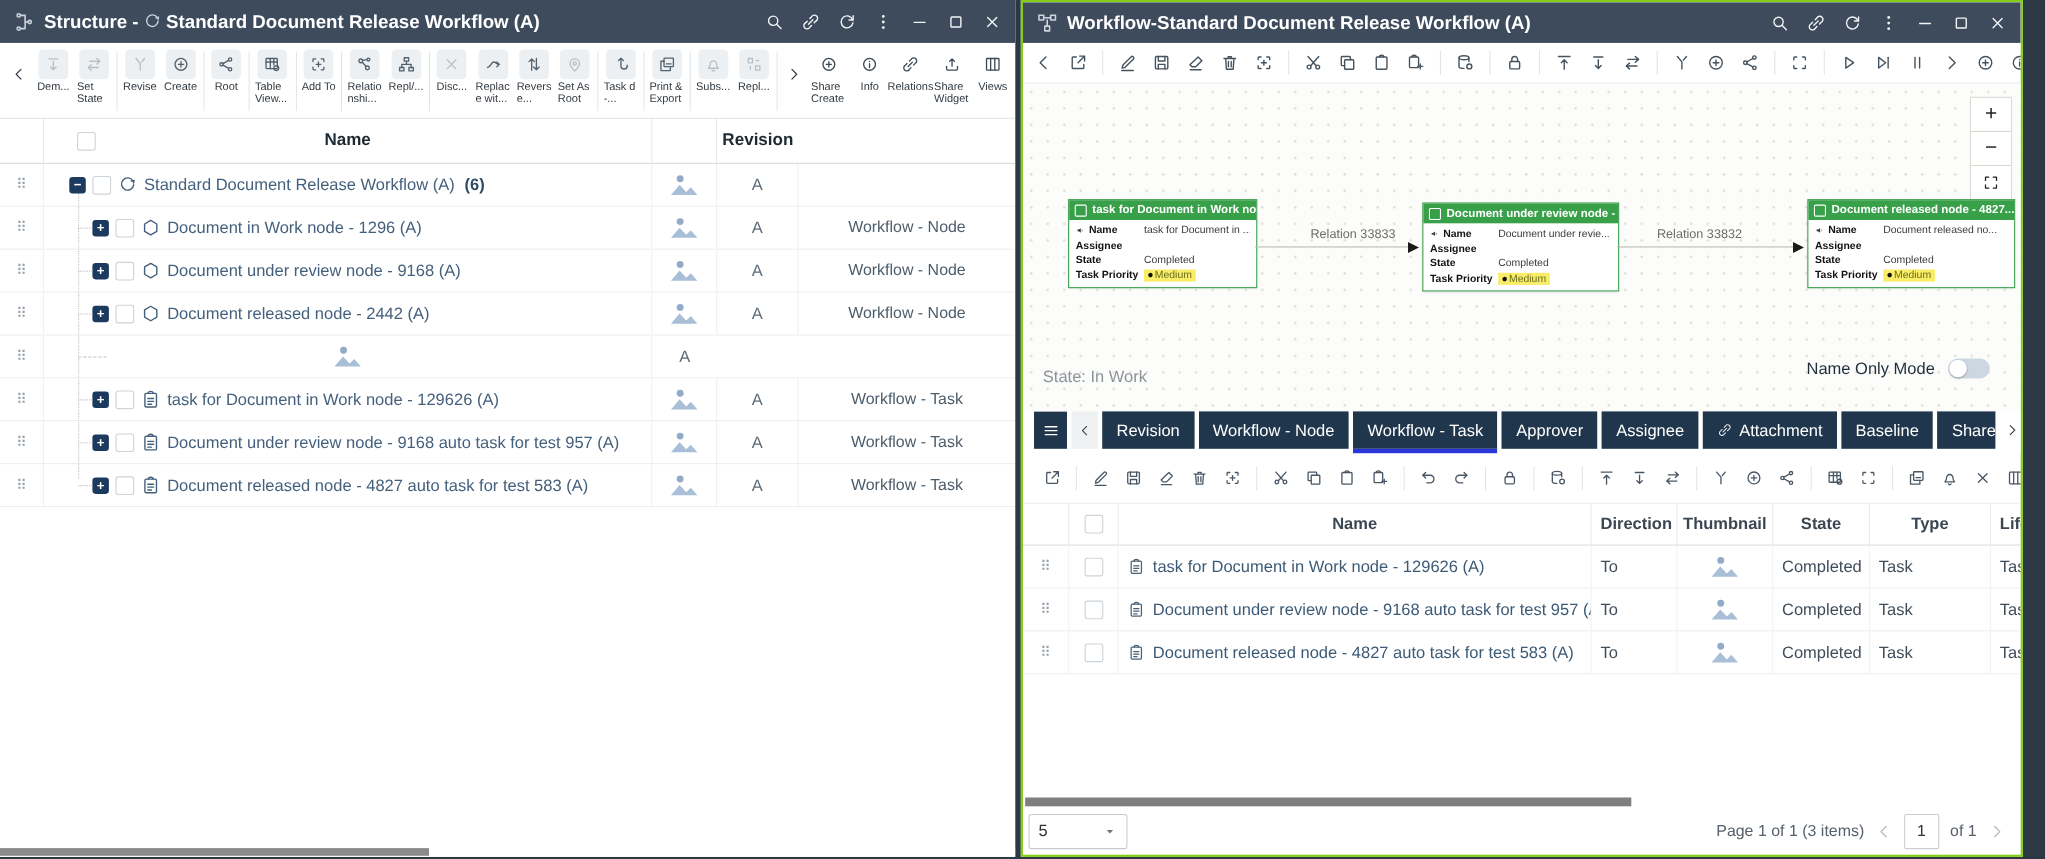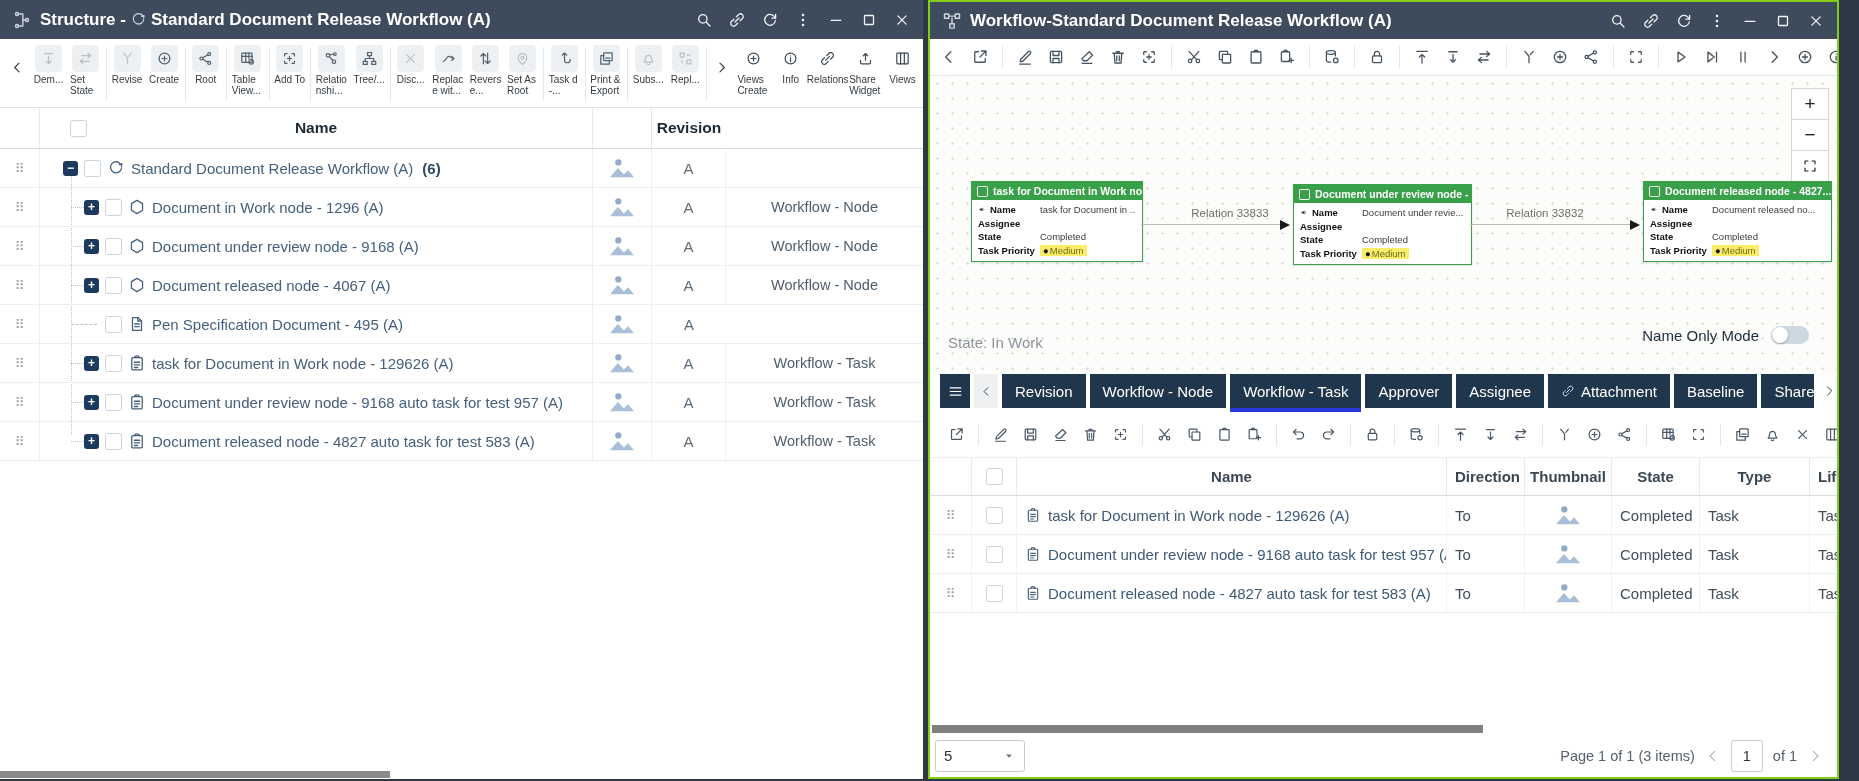--- a/index.html
+++ b/index.html
@@ -309,21 +309,21 @@
         <span class="ibox">
           <span class="ic ">
             <svg viewBox="0 0 24 24" fill="none" stroke="currentColor" stroke-width="1.7" stroke-linecap="round" stroke-linejoin="round">
               <rect x="9.2" y="3.5" width="5.6" height="4.4"></rect>
               <rect x="3.2" y="16" width="5.6" height="4.4"></rect>
               <rect x="15.2" y="16" width="5.6" height="4.4"></rect>
               <path d="M12 7.9V12M6 16v-4h12v4"></path>
             </svg>
           </span>
         </span>
-        <span class="tlabel">Tree/...</span>
+        <span class="tlabel">Repl/...</span>
       </div>
       <span class="tsep"></span>
       <div class="tbtn disabled">
         <span class="ibox">
           <span class="ic ">
             <svg viewBox="0 0 24 24" fill="none" stroke="currentColor" stroke-width="1.7" stroke-linecap="round" stroke-linejoin="round">
               <path d="M6.5 6.5l11 11M17.5 6.5l-11 11"></path>
             </svg>
           </span>
         </span>
@@ -419,21 +419,21 @@
       </div>
       <div class="tbtn plain">
         <span class="ibox">
           <span class="ic ">
             <svg viewBox="0 0 24 24" fill="none" stroke="currentColor" stroke-width="1.7" stroke-linecap="round" stroke-linejoin="round">
               <circle cx="12" cy="12" r="7.6"></circle>
               <path d="M12 8.6v6.8M8.6 12h6.8"></path>
             </svg>
           </span>
         </span>
-        <span class="tlabel">Views Create</span>
+        <span class="tlabel">Share Create</span>
       </div>
       <div class="tbtn plain">
         <span class="ibox">
           <span class="ic ">
             <svg viewBox="0 0 24 24" fill="none" stroke="currentColor" stroke-width="1.7" stroke-linecap="round" stroke-linejoin="round">
               <circle cx="12" cy="12" r="7.6"></circle>
               <path d="M12 8.1v.2M12 11.2v4.9"></path>
             </svg>
           </span>
         </span>
@@ -562,47 +562,36 @@
         <span class="stub"></span>
         <div class="dragcell">⠿</div>
         <div class="namecell" style="padding-left:44px">
           <span class="exp">+</span>
           <span class="cb"></span>
           <span class="ic rowic">
             <svg viewBox="0 0 24 24" fill="none" stroke="currentColor" stroke-width="1.7" stroke-linecap="round" stroke-linejoin="round">
               <path d="M12 3.2l7.4 4.3v8.9L12 20.8l-7.4-4.4V7.5z"></path>
             </svg>
           </span>
-          <span class="lname">Document released node - 4067 (A)</span>
+          <span class="lname">Document released node - 2442 (A)</span>
         </div>
         <div class="thumbcell">
           <span class="ic thumb">
             <svg viewBox="0 0 32 26" fill="#a9bfd8">
               <circle cx="12" cy="7" r="3.4" fill="#93abc9"></circle>
               <path d="M3 23l8.5-10 6.5 7 4.5-4.5L29 23z"></path>
             </svg>
           </span>
         </div>
         <div class="revcell">A</div>
         <div class="relcell">Workflow - Node</div>
       </div>
       <div class="lrow">
         <span class="stub wide"></span>
         <div class="dragcell">⠿</div>
-        <div class="namecell" style="padding-left:44px">
-          <span class="expspacer"></span>
-          <span class="cb"></span>
-          <span class="ic rowic">
-            <svg viewBox="0 0 24 24" fill="none" stroke="currentColor" stroke-width="1.7" stroke-linecap="round" stroke-linejoin="round">
-              <path d="M6 3.5h7.5L18 8v12.5H6z"></path>
-              <path d="M13 3.5V8h5M9 12h6M9 15.5h6"></path>
-            </svg>
-          </span>
-          <span class="lname">Pen Specification Document - 495 (A)</span>
-        </div>
         <div class="thumbcell">
           <span class="ic thumb">
             <svg viewBox="0 0 32 26" fill="#a9bfd8">
               <circle cx="12" cy="7" r="3.4" fill="#93abc9"></circle>
               <path d="M3 23l8.5-10 6.5 7 4.5-4.5L29 23z"></path>
             </svg>
           </span>
         </div>
         <div class="revcell">A</div>
       </div>

